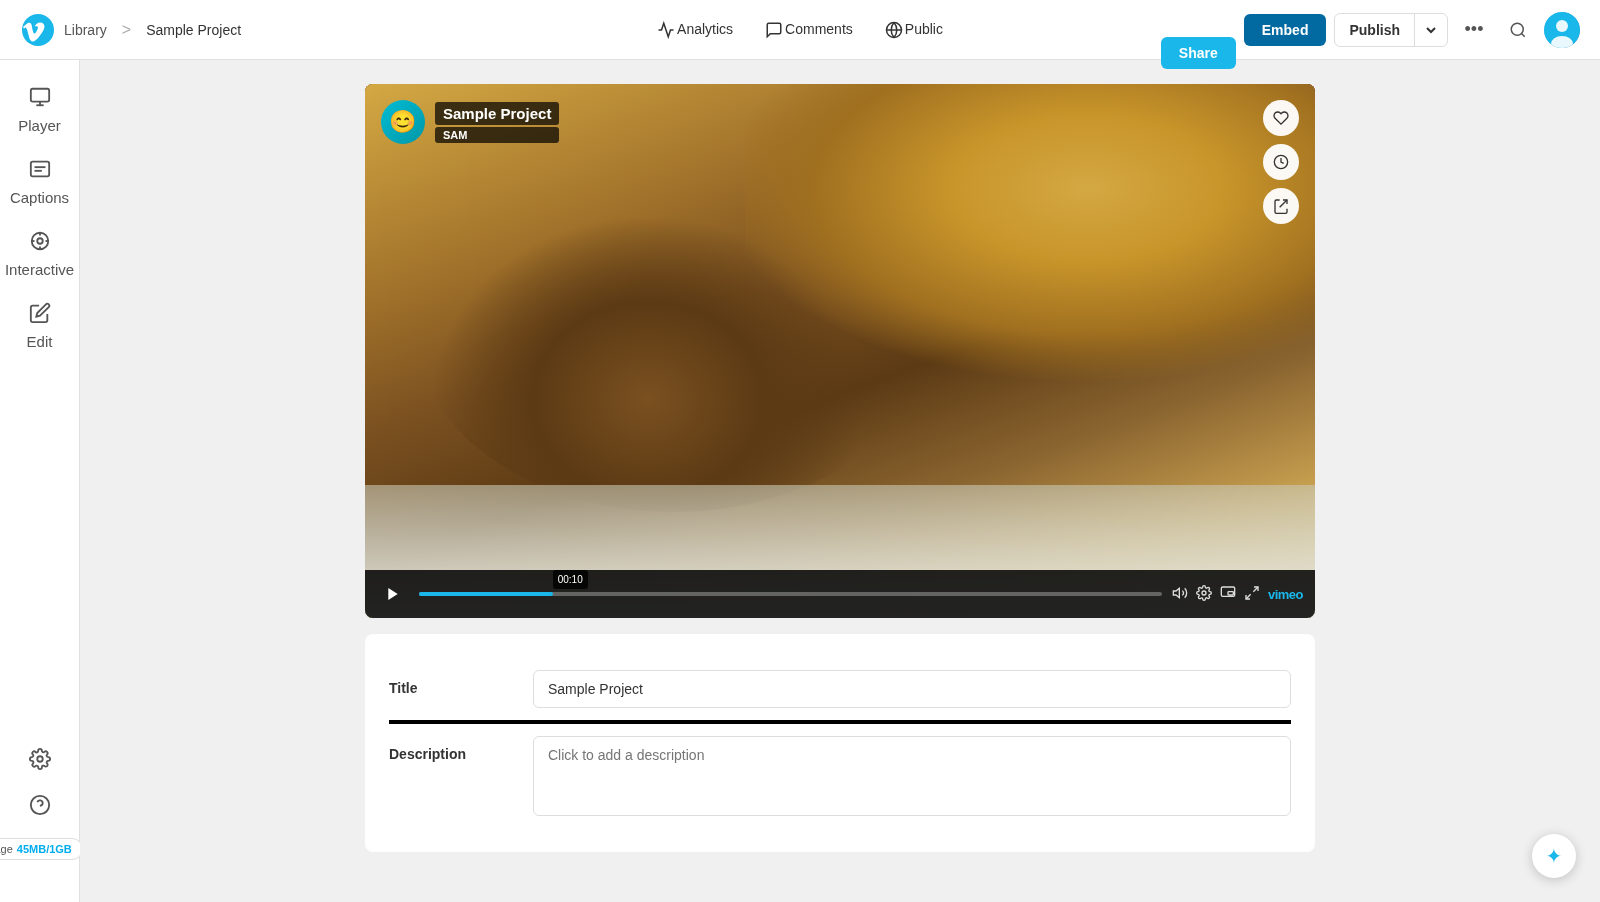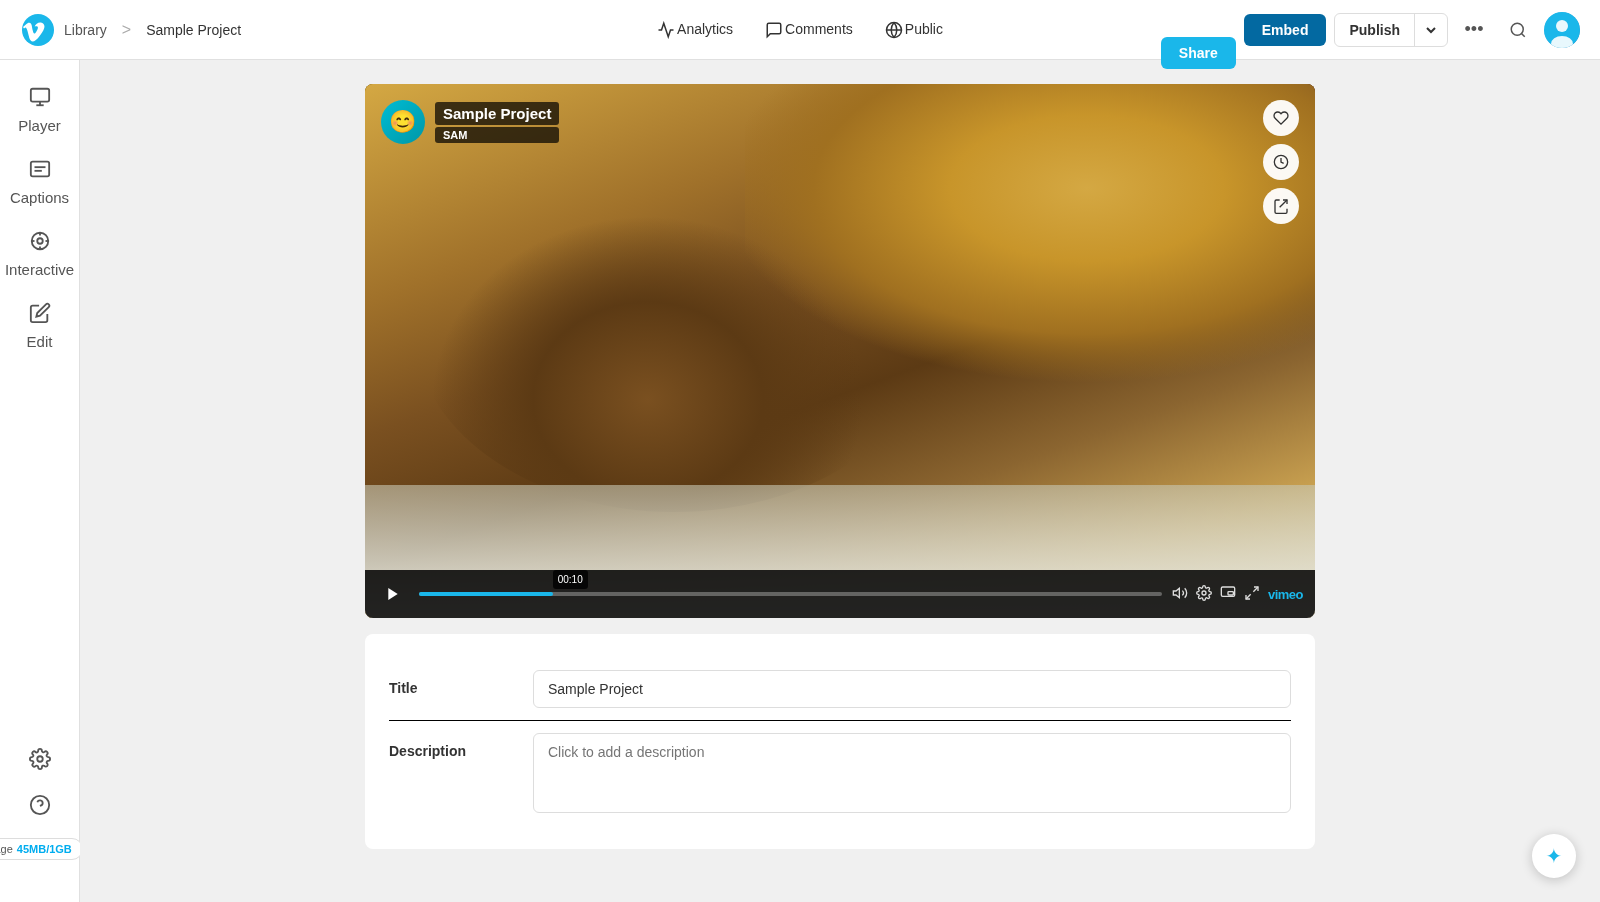--- a/index.html
+++ b/index.html
@@ -359,21 +359,21 @@
       background: #fff;
       border-radius: 8px;
       padding: 24px 24px;
       margin-top: 16px;
     }
     .form-row {
       display: flex;
       align-items: flex-start;
       gap: 24px;
       padding: 12px 0;
-      border-bottom: 1px solid #000000;
+      border-bottom: 4px solid #000000;
     }
     .form-row:last-child { border-bottom: none; }
     .form-label {
       width: 120px;
       font-size: 14px;
       font-weight: 600;
       color: #333;
       padding-top: 10px;
       flex-shrink: 0;
     }

